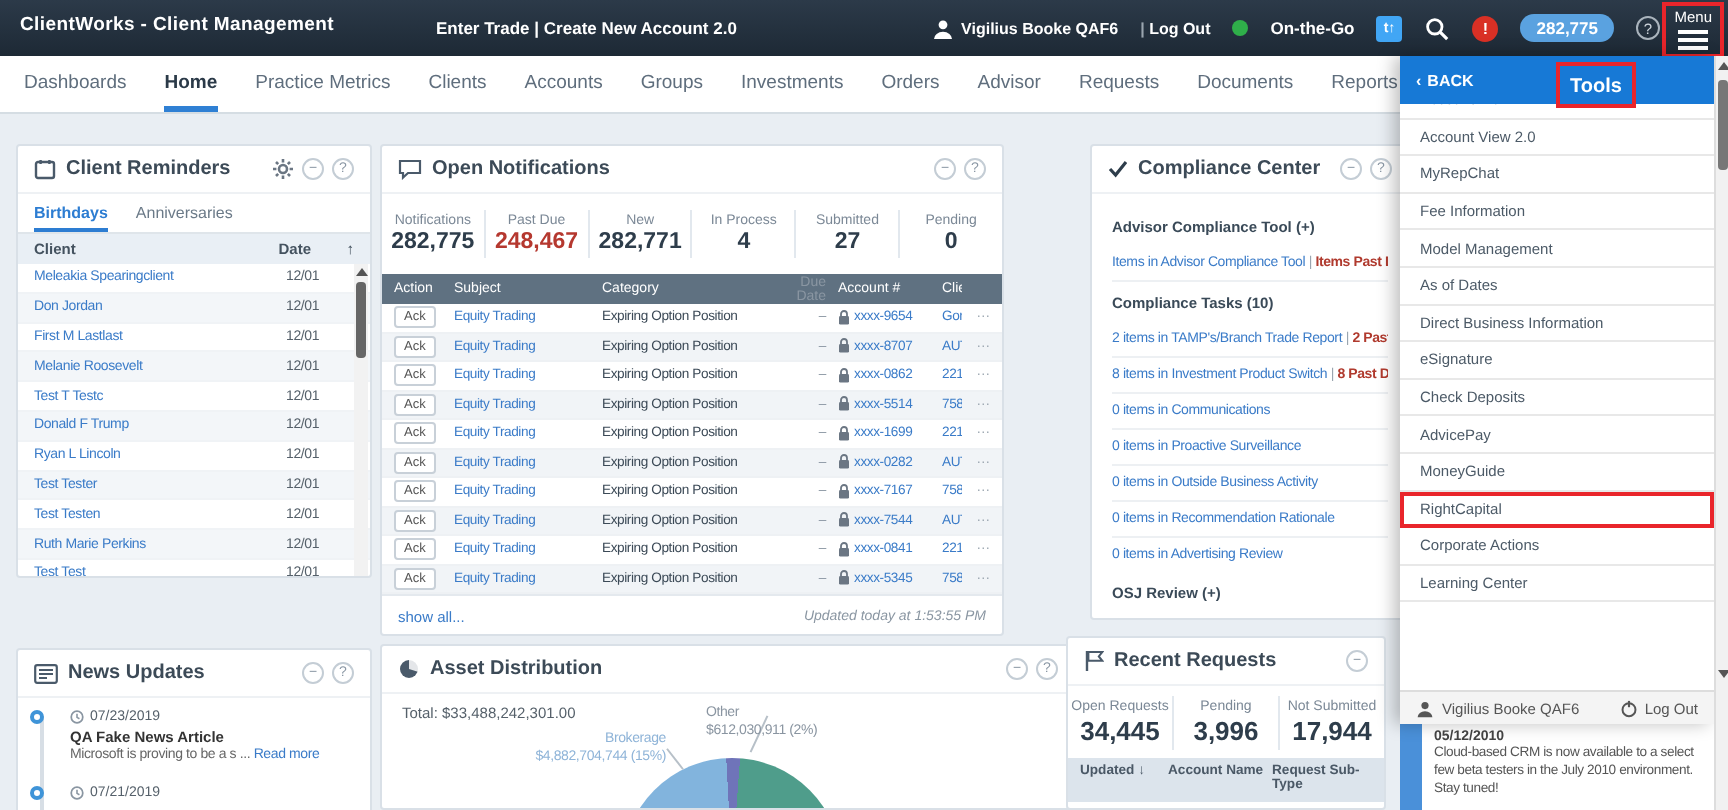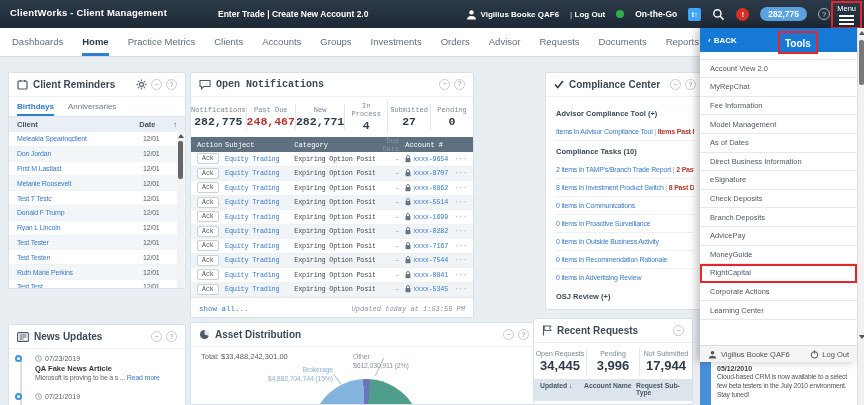--- a/index.html
+++ b/index.html
@@ -62,21 +62,21 @@
   .panel-news { left:8px; top:324px; width:178px; height:93px; }
   .news-body { height:57px; overflow:hidden; position:relative; padding:6px 8px 0 26px; }
   .news-line { position:absolute; left:11px; top:10px; bottom:-10px; width:2px; background:#d7dee5; }
   .news-item { position:relative; margin-bottom:12px; }
   .news-dot { position:absolute; left:-20px; top:0; width:7px; height:7px; border:2px solid #3f94d8; border-radius:50%; background:#fff; }
   .news-date { font-size:7px; color:#55606a; display:flex; align-items:center; gap:3px; }
   .news-headline { font-size:7.5px; font-weight:bold; color:#333; margin-top:2px; }
   .news-excerpt { font-size:7px; color:#666; margin-top:1px; letter-spacing:-.2px; }
 
   
-  .panel-notifications { left:190px; top:72px; width:284px; height:246px;font-family:Liberation Mono, monospace; }
+  .panel-notifications { left:190px; top:72px; width:312px; height:246px; }
   .stats { height:40px; display:flex; align-items:center; }
   .stat { flex:1; text-align:center; border-right:1px solid #e2e8ee; padding:2px 0; }
   .stat:last-child { border-right:none; }
   .stat .lb { font-size:7px; color:#7b8896; }
   .stat .vl { font-size:11.5px; font-weight:bold; color:#2e3d4b; margin-top:1px; }
   .stat.alert .vl { color:#b5382f; }
   .ntf-thead { height:15px; background:#5f7181; color:#fff; display:flex; align-items:center; font-size:7px; padding:0 6px; }
   .ntf-rows { height:145px; overflow:hidden; }
   .ntf-row { display:flex; align-items:center; height:14.5px; padding:0 6px; font-size:6.8px; border-bottom:1px solid #eef1f4; letter-spacing:-.2px; }
   .ntf-row:nth-child(even) { background:#f1f4f7; }
@@ -782,23 +782,20 @@
       </div>
 
       <div class="sb-item">
         <span>eSignature</span>
       </div>
 
       <div class="sb-item">
         <span>Check Deposits</span>
       </div>
 
-      <div class="sb-item">
-        <span>Branch Deposits</span>
-      </div>
 
       <div class="sb-item">
         <span>AdvicePay</span>
       </div>
 
       <div class="sb-item">
         <span>MoneyGuide</span>
       </div>
 
       <div class="sb-item highlighted">

